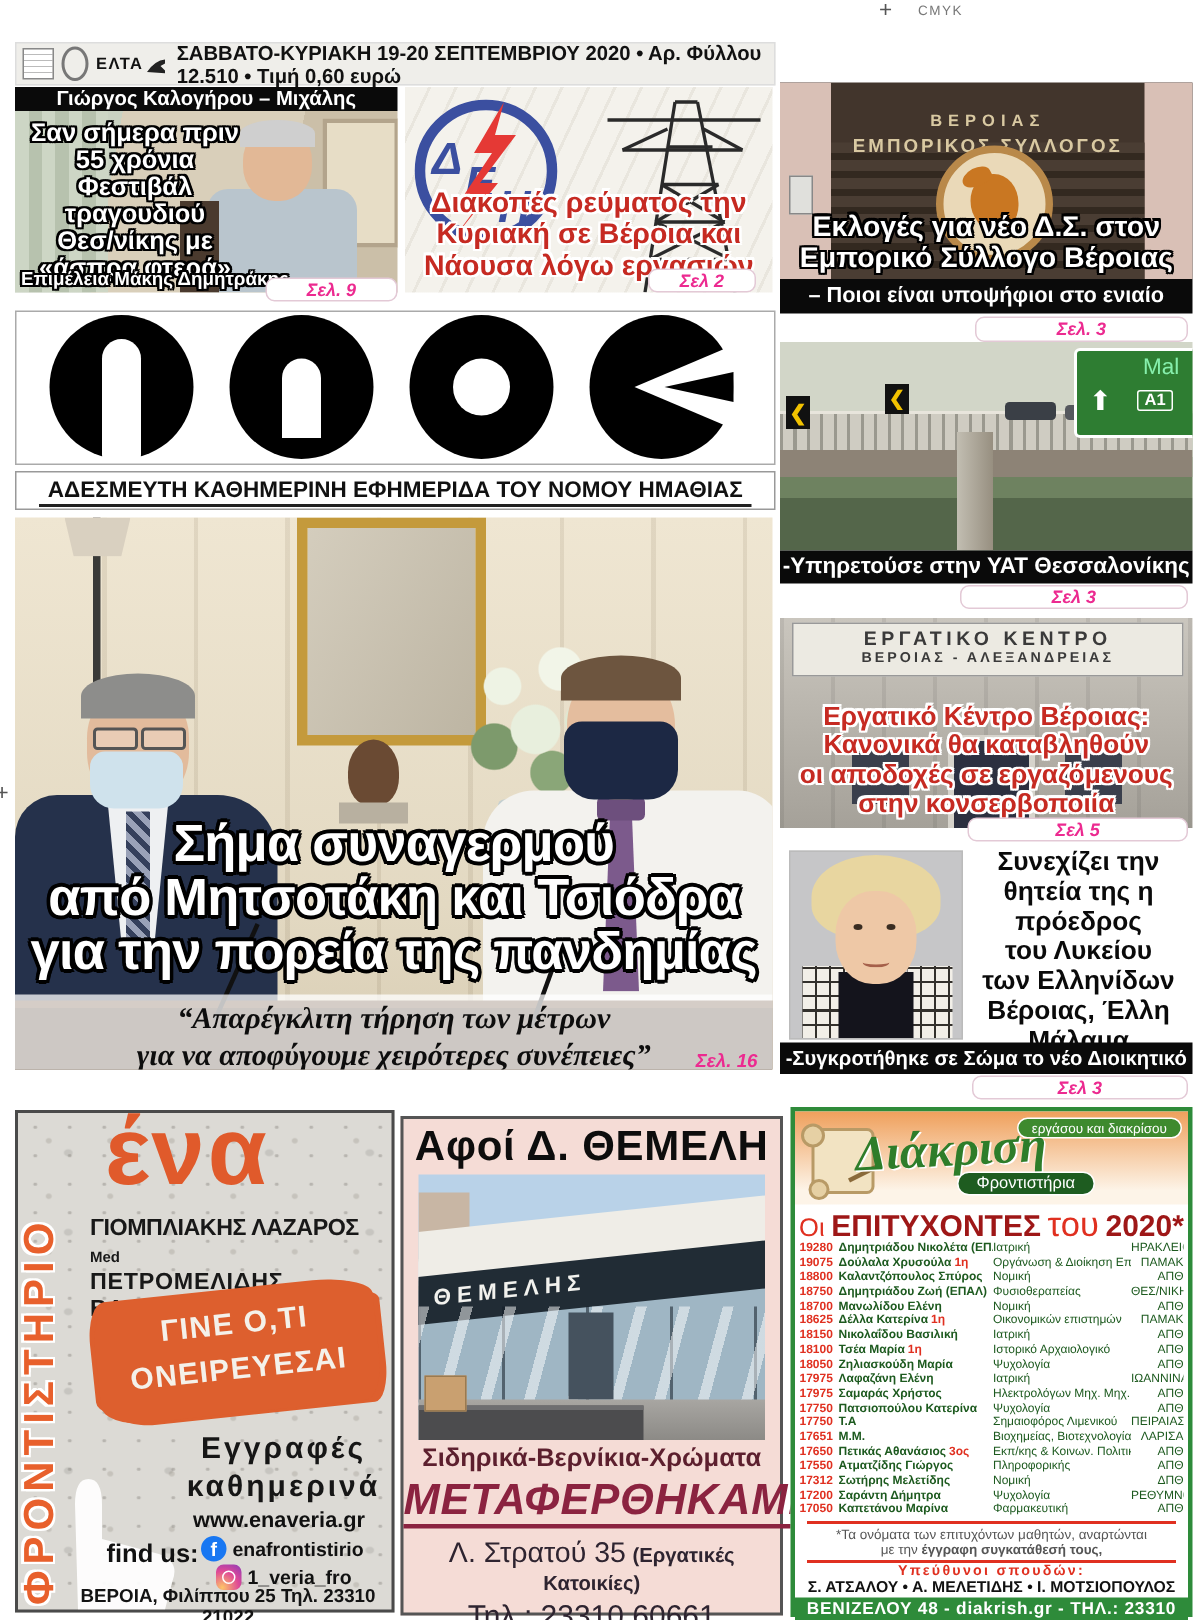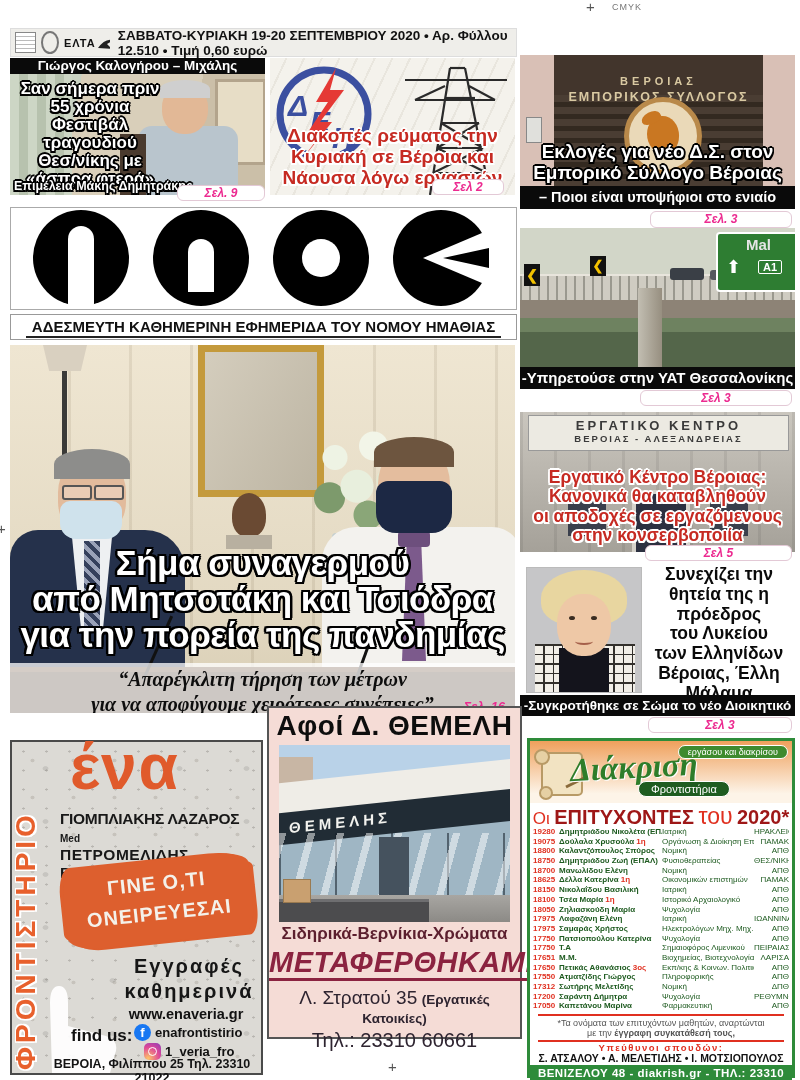--- a/index.html
+++ b/index.html
@@ -179,21 +179,21 @@
 
   <div class="photo" style="left:520px;top:228px;width:275px;height:139px;background:linear-gradient(#d2d6c8 0 34%,#9aa68c 34% 55%,#6e8260 55% 75%,#54664a 75%);">
     <div class="abs" style="left:0;top:46px;width:275px;height:26px;background:#cfccc2;border-top:2px solid #e8e5dc;background-image:repeating-linear-gradient(90deg,rgba(90,90,80,.45) 0 2px,transparent 2px 9px);"></div>
     <div class="abs" style="left:0;top:72px;width:275px;height:18px;background:#8d8376;"></div>
     <div class="abs" style="left:118px;top:60px;width:24px;height:79px;background:linear-gradient(90deg,#c2beb2,#978f80);"></div>
     <div class="abs" style="left:150px;top:40px;width:34px;height:12px;background:#3a3f46;border-radius:3px;"></div>
     <div class="abs" style="left:190px;top:42px;width:26px;height:10px;background:#55585e;border-radius:3px;"></div>
     <div class="abs" style="left:4px;top:36px;width:16px;height:22px;background:#111;color:#f2c200;font-weight:bold;font-size:14px;line-height:22px;text-align:center;">❮</div>
     <div class="abs" style="left:70px;top:28px;width:16px;height:20px;background:#111;color:#f2c200;font-weight:bold;font-size:13px;line-height:20px;text-align:center;">❮</div>
     <div class="abs" style="left:196px;top:4px;width:90px;height:56px;background:#2e7d32;border:2px solid #fff;border-radius:4px;">
-      <span class="abs" style="left:28px;top:2px;color:#e5e5e5;font-weight:bold;font-size:15px;">Mal</span>
+      <span class="abs" style="left:44px;top:2px;color:#86efac;font-weight:normal;font-size:15px;">Mal</span>
       <span class="abs" style="left:8px;top:22px;color:#fff;font-size:18px;">⬆</span>
       <span class="abs" style="left:40px;top:26px;color:#fff;border:1.5px solid #fff;border-radius:2px;font-size:11px;font-weight:bold;padding:0 4px;">A1</span>
     </div>
   </div>
   <div class="abs kicker" style="left:520px;top:367px;width:275px;height:22px;font-size:15px;line-height:22px;font-weight:600;">-Υπηρετούσε στην ΥΑΤ Θεσσαλονίκης</div>
   <div class="pagebadge" style="left:640px;top:390px;width:150px;height:14px;line-height:14px;">Σελ 3</div>
 
   <div class="photo" style="left:520px;top:412px;width:275px;height:140px;background:linear-gradient(#cac6be,#a5a199);">
     <div class="abs" style="left:0;top:0;width:275px;height:140px;background:repeating-linear-gradient(90deg,rgba(0,0,0,.07) 0 3px,transparent 3px 34px);"></div>
     <div class="abs" style="left:8px;top:3px;width:259px;height:34px;background:#eceae2;border:1px solid #999;">
@@ -257,21 +257,21 @@
     </div>
     <div class="abs" style="left:132px;top:301px;display:flex;align-items:center;gap:4px;">
       <span style="display:inline-block;width:17px;height:17px;border-radius:5px;background:radial-gradient(circle at 25% 90%,#fdc468,#df4996 55%,#8a3ab9);position:relative;">
           <span style="position:absolute;left:4px;top:4px;width:7px;height:7px;border:1.6px solid #fff;border-radius:50%;"></span>
         </span>
       <span style="font-weight:800;font-size:13px;color:#111;">1_veria_fro</span>
     </div>
     <div class="abs center" style="left:30px;top:315px;width:220px;font-weight:800;font-size:12.5px;color:#131313;">ΒΕΡΟΙΑ, Φιλίππου 25 Τηλ. 23310 21022</div>
   </div>
 
-  <div class="abs" style="left:267px;top:706px;width:255px;height:333px;background:#f5dcd6;border:2px solid #555;box-sizing:border-box;">
+  <div class="abs" style="left:267px;top:744px;width:255px;height:333px;background:#f5dcd6;border:2px solid #555;box-sizing:border-box;">
     <div class="center" style="font-weight:800;font-size:28px;color:#0d0d0d;margin-top:2px;letter-spacing:0.5px;">Αφοί Δ. ΘΕΜΕΛΗ</div>
     <div class="photo" style="left:10px;top:37px;width:231px;height:177px;background:linear-gradient(#b9d2e8 0 32%,#dceaf4 32% 40%,#9fb6c4 40%);">
       <div class="abs" style="left:0;top:12px;width:34px;height:46px;background:#c8b6a4;"></div>
       <div class="abs" style="left:-6px;top:26px;width:245px;height:36px;background:#efede7;transform:skewY(-6deg);border-bottom:3px solid #c9c6bf;"></div>
       <div class="abs" style="left:-6px;top:56px;width:245px;height:32px;background:#212c35;transform:skewY(-6deg);">
         <span style="color:#f2f2ee;font-weight:bold;font-size:15px;letter-spacing:4px;margin-left:16px;line-height:32px;">ΘΕΜΕΛΗΣ</span>
       </div>
       <div class="abs" style="left:0;top:88px;width:231px;height:64px;background:linear-gradient(100deg,#8fa8b8,#c6d6e0 45%,#98aebe);background-image:repeating-linear-gradient(105deg,rgba(255,255,255,.5) 0 7px,transparent 7px 28px),repeating-linear-gradient(90deg,rgba(20,30,40,.55) 0 2px,transparent 2px 56px);"></div>
       <div class="abs" style="left:100px;top:92px;width:30px;height:58px;background:#45525e;"></div>
       <div class="abs" style="left:0;top:150px;width:231px;height:27px;background:linear-gradient(#a8a6a2,#8c8a86);"></div>

